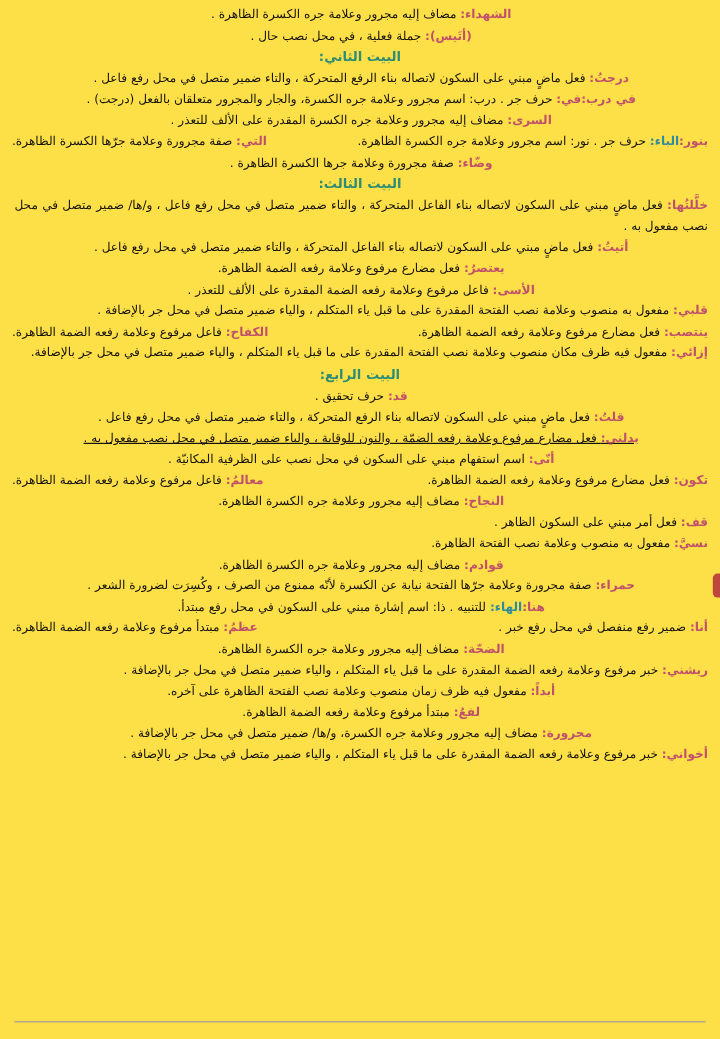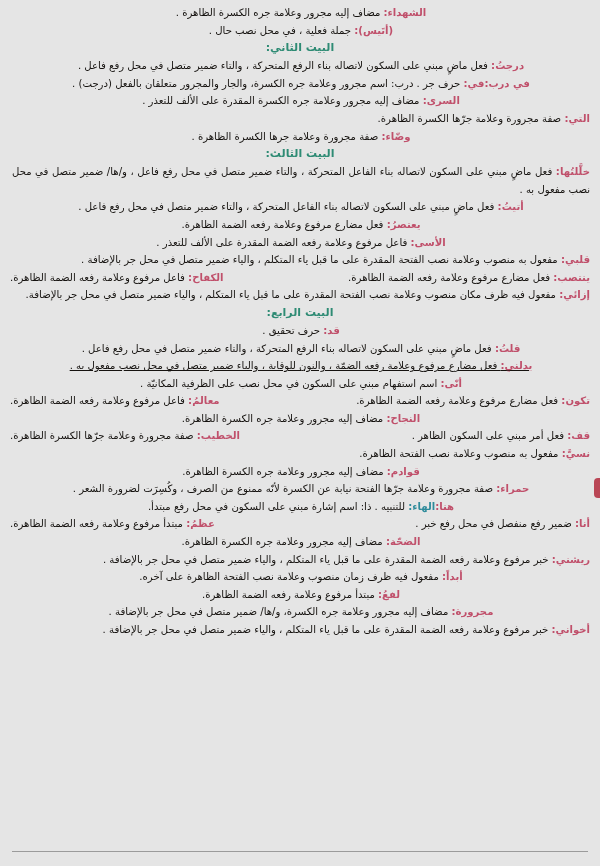--- a/index.html
+++ b/index.html
@@ -13,21 +13,21 @@
     font-family: "DejaVu Sans", "Liberation Sans", sans-serif;
     direction: rtl;
     overflow: hidden;
   }
   .page {
     position: relative;
     width: 600px;
     height: 866px;
     box-sizing: border-box;
     padding: 4px 10px 0 10px;
-    background: #e5e5e5;
+    background: #fde047;
   }
   .doc-body {
     font-size: 10.1px;
     line-height: 17.6px;
     color: #15120f;
     text-align: justify;
     text-justify: inter-word;
   }
   
   .entry {
@@ -119,20 +119,23 @@
 
     <div class="entry" style="text-align:center;">
       <span class="kw">في درب:</span><span class="kw-inline">في:</span><span> حرف جر . درب: اسم مجرور وعلامة جره الكسرة، والجار والمجرور متعلقان بالفعل (درجت) .</span>
     </div>
 
     <div class="entry" style="text-align:center;">
       <span class="kw">السرى:</span><span> مضاف إليه مجرور وعلامة جره الكسرة المقدرة على الألف للتعذر .</span>
     </div>
 
     <div class="two-col">
+      <div class="col first">
+        <span class="kw">بنور:</span><span class="kw-teal">الباء:</span><span> حرف جر . نور: اسم مجرور وعلامة جره الكسرة الظاهرة.</span>
+      </div>
       <div class="col second">
         <span class="kw">التي:</span><span> صفة مجرورة وعلامة جرّها الكسرة الظاهرة.</span>
       </div>
     </div>
 
     <div class="entry" style="text-align:center;">
       <span class="kw">وضّاء:</span><span> صفة مجرورة وعلامة جرها الكسرة الظاهرة .</span>
     </div>
 
     <div class="heading">البيت الثالث:</div>
@@ -198,23 +201,20 @@
     </div>
 
     <div class="entry" style="text-align:center;">
       <span class="kw">النجاح:</span><span> مضاف إليه مجرور وعلامة جره الكسرة الظاهرة.</span>
     </div>
 
 
     <div class="two-col">
       <div class="col first">
         <span class="kw">قف:</span><span> فعل أمر مبني على السكون الظاهر .</span>
-      </div>
-      <div class="col second">
-        <span class="kw">الخطيب:</span><span> صفة مجرورة وعلامة جرّها الكسرة الظاهرة.</span>
       </div>
     </div>
 
     <div class="two-col">
       <div class="col second">
         <span class="kw">نسيَّ:</span><span> مفعول به منصوب وعلامة نصب الفتحة الظاهرة.</span>
       </div>
     </div>
 
     <div class="entry" style="text-align:center;">

